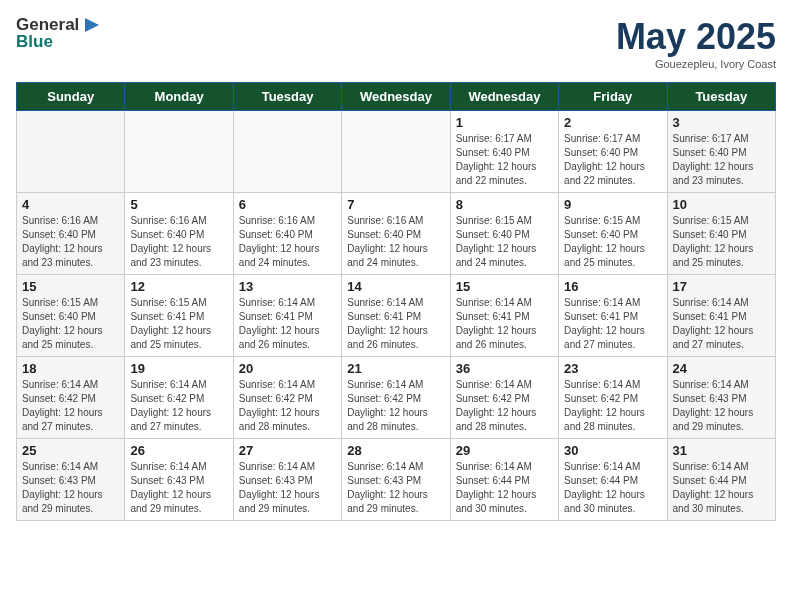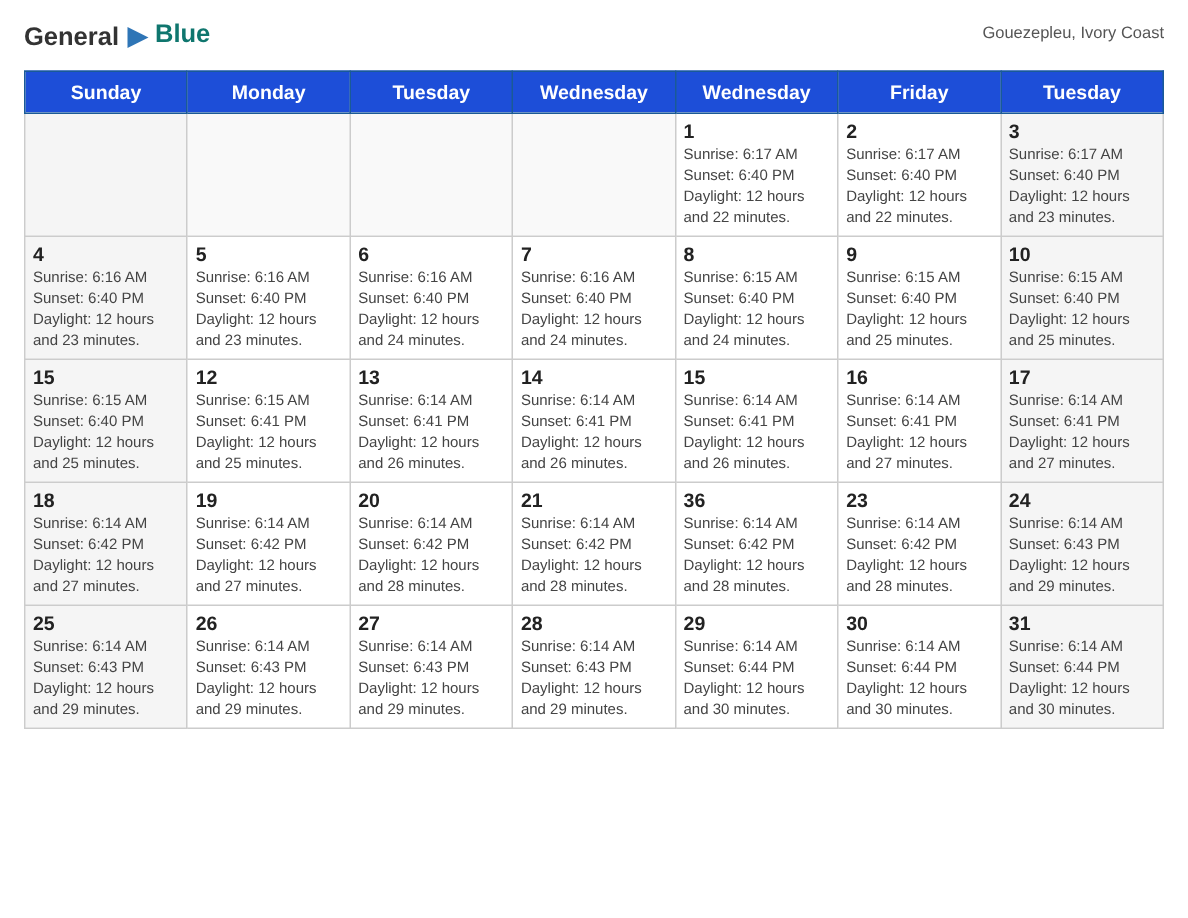--- a/index.html
+++ b/index.html
@@ -32,21 +32,21 @@
     .location-title {
       font-size: 11px;
       color: #555;
     }
     table {
       width: 100%;
       border-collapse: collapse;
       border: 1px solid #ccc;
     }
     th {
-      background-color: #1d4ed8;
+      background-color: #14532d;
       color: white;
       text-align: center;
       padding: 6px 4px;
       font-size: 13px;
       border: 1px solid #1a5a96;
     }
     td {
       vertical-align: top;
       border: 1px solid #ccc;
       padding: 4px 5px;
@@ -72,31 +72,32 @@
       color: #444;
     }
     tr td:first-child { background: #f5f5f5; }
     tr td:last-child { background: #f5f5f5; }
   </style>
 </head>
 <body>
 
 <div class="header-area">
   <div class="logo">
-    <div style="display:flex;line-height:1.1;">
+    <div style="display:flex;flex-direction:column;line-height:1.1;">
       <div style="display:flex;align-items:center;gap:2px;">
         <span style="font-size:17px;font-weight:bold;color:#333;">General</span>
         <svg width="22" height="18" viewBox="0 0 22 18">
           <polygon points="4,2 18,9 4,16" fill="#2e75b6"></polygon>
         </svg>
       </div>
       <span style="font-size:17px;font-weight:bold;color:#0f766e;margin-top:-2px;">Blue</span>
     </div>
   </div>
   <div class="title-area">
+    <div class="month-title">May 2025</div>
     <div class="location-title">Gouezepleu, Ivory Coast</div>
   </div>
 </div>
 
 <table>
   <thead>
     <tr>
     <th>Sunday</th>
         <th>Monday</th>
         <th>Tuesday</th>

